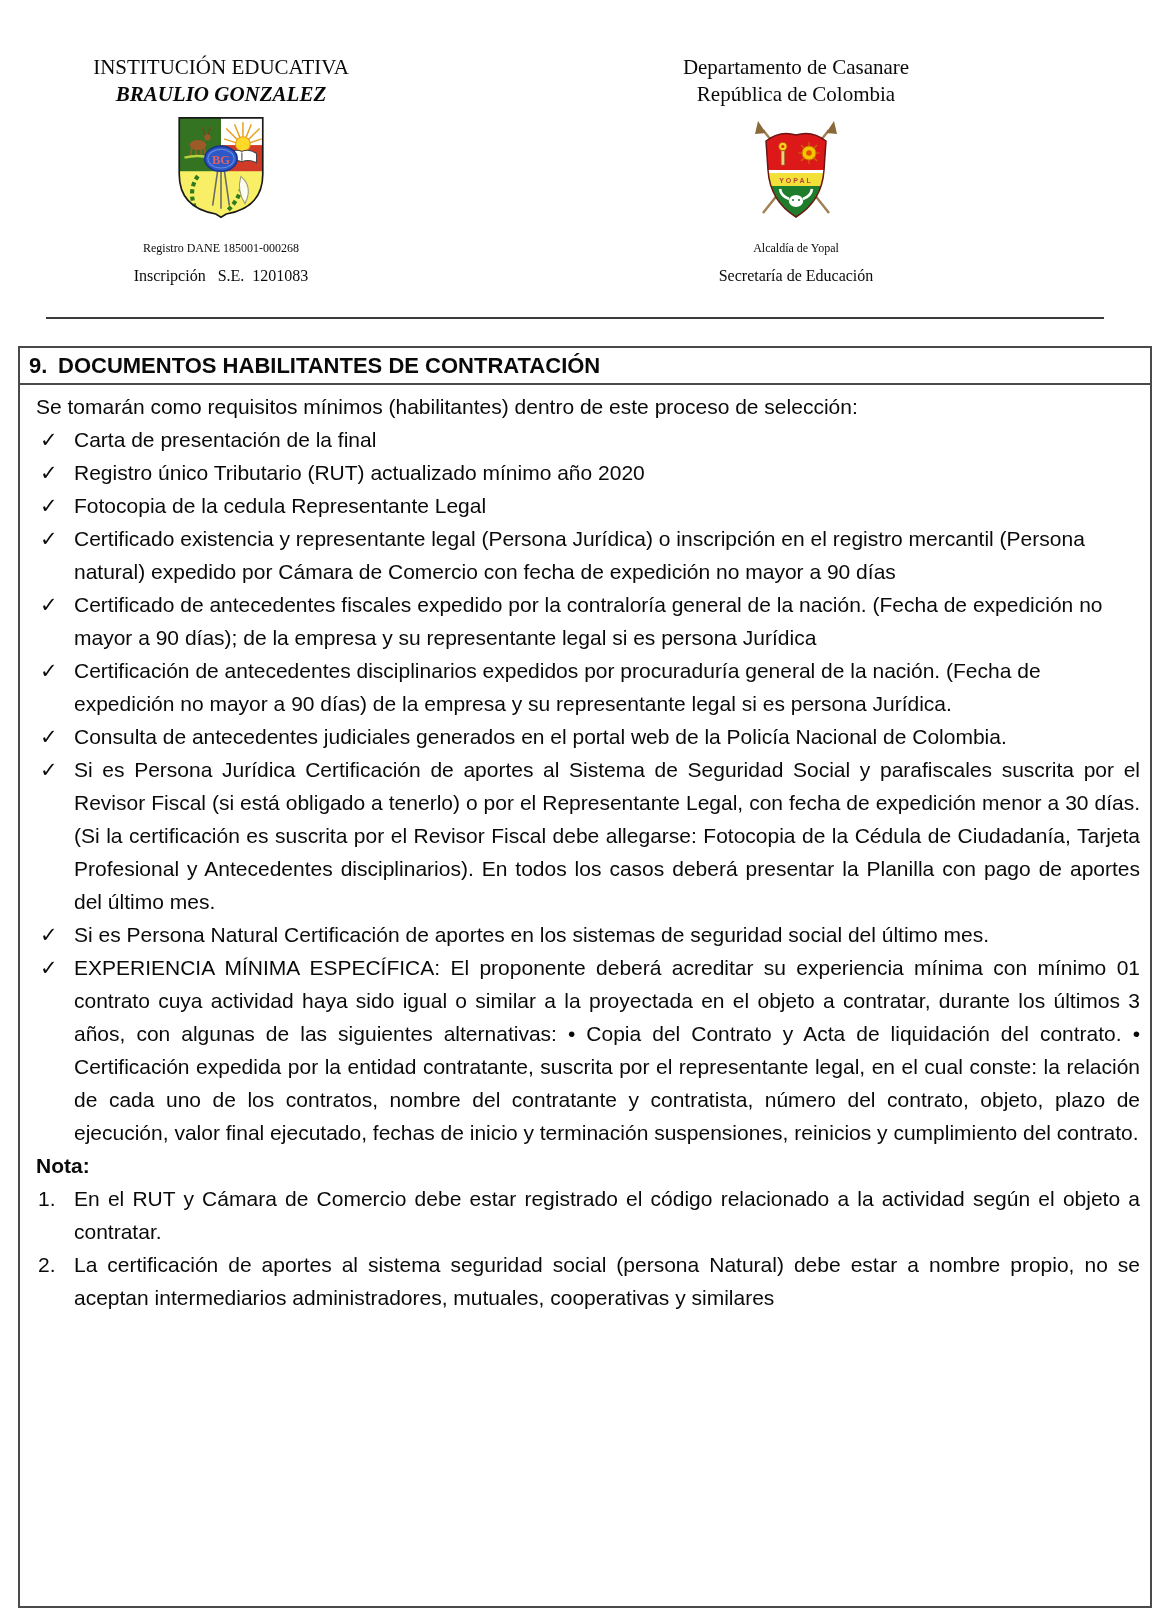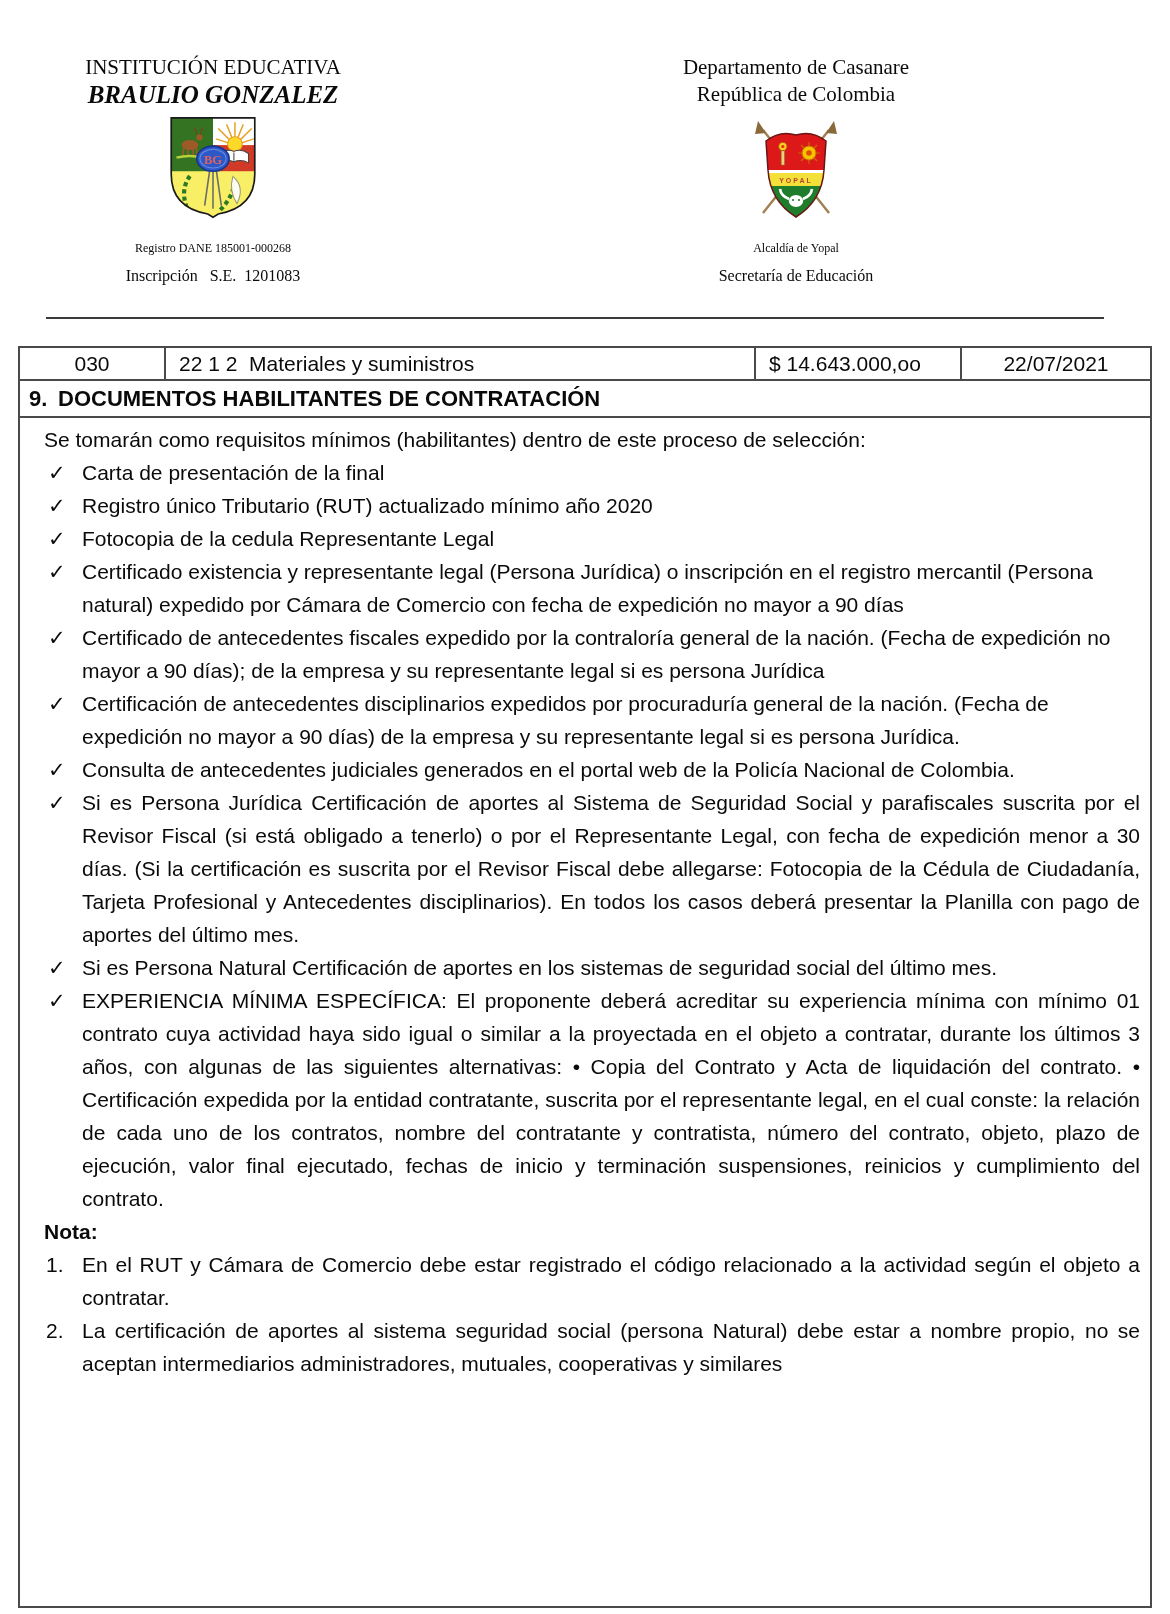--- a/index.html
+++ b/index.html
@@ -4,24 +4,24 @@
 <style>
   * { margin:0; padding:0; box-sizing:border-box; }
   html,body { background:#fff; }
   .page {
     position:relative; width:1170px; height:1614px; background:#ffffff;
     overflow:hidden; color:#0a0a0a;
     font-family:"Liberation Sans", sans-serif;
   }
   
   .hdr-col { position:absolute; text-align:center; font-family:"Liberation Serif", serif; }
-  .hdr-left  { left:28px;  top:54px; width:370px; }
+  .hdr-left  { left:36px;  top:54px; width:370px; }
   .hdr-right { left:596px; top:54px; width:400px; }
   .hdr-line  { font-size:21px; line-height:27px; }
-  .hdr-name  { font-size:25px; line-height:27px; font-weight:bold; font-style:italic; }
+  .hdr-name  { font-size:21px; line-height:27px; font-weight:bold; font-style:italic; }
   .logo-box  { height:110px; margin-top:5px; display:flex; justify-content:center; align-items:flex-start; }
   .hdr-sub1  { margin-top:12px; font-size:12px; line-height:27px; }
   .hdr-sub2  { font-size:16px; line-height:27px; white-space:pre-wrap; }
   
   .separator { position:absolute; left:46px; top:317px; width:1058px; border-top:2px solid #3c3c3c; }
   
   .doc-table {
     position:absolute; left:18px; top:346px; width:1134px; height:1262px;
     border:2px solid #4a4a4a; background:#fff; overflow:hidden;
   }
@@ -32,21 +32,21 @@
   .budget-row > div { display:flex; align-items:center; }
   .cell-b { border-right:2px solid #4a4a4a; }
   .cell-center { justify-content:center; }
   .cell-pad { padding-left:13px; white-space:pre-wrap; }
   .section-row {
     height:37px; border-bottom:2px solid #4a4a4a;
     display:flex; align-items:center; font-weight:bold; font-size:22px;
   }
   .section-num { display:inline-block; width:38px; padding-left:9px; }
   
-  .body-area { padding:5px 10px 0 24px; font-size:21px; line-height:33px; overflow:hidden; }
+  .body-area { padding:5px 10px 0 16px; font-size:21px; line-height:33px; overflow:hidden; }
   .intro { }
   .req, .note { display:grid; grid-template-columns:38px 1fr; }
   .req .mark { padding-left:4px; }
   .note .mark { padding-left:2px; }
   .just { text-align:justify; }
   .nota-heading { font-weight:bold; }
 </style>
 </head>
 <body>
 
@@ -170,26 +170,20 @@
       </svg>
     </div>
     <div class="hdr-sub1">Alcaldía de Yopal</div>
     <div class="hdr-sub2">Secretaría de Educación</div>
   </div>
 
   <div class="separator"></div>
 
   <div class="doc-table">
 
-    <div class="budget-row">
-      <div class="cell-b cell-center">030</div>
-      <div class="cell-b cell-pad">22 1 2  Materiales y suministros</div>
-      <div class="cell-b cell-pad">$ 14.643.000,oo</div>
-      <div class="cell-center">22/07/2021</div>
-    </div>
 
     <div class="section-row">
       <span class="section-num">9.</span>
       <span>DOCUMENTOS HABILITANTES DE CONTRATACIÓN</span>
     </div>
 
     <div class="body-area">
       <div class="intro">Se tomarán como requisitos mínimos (habilitantes) dentro de este proceso de selección:</div>
 
       <div class="req">

